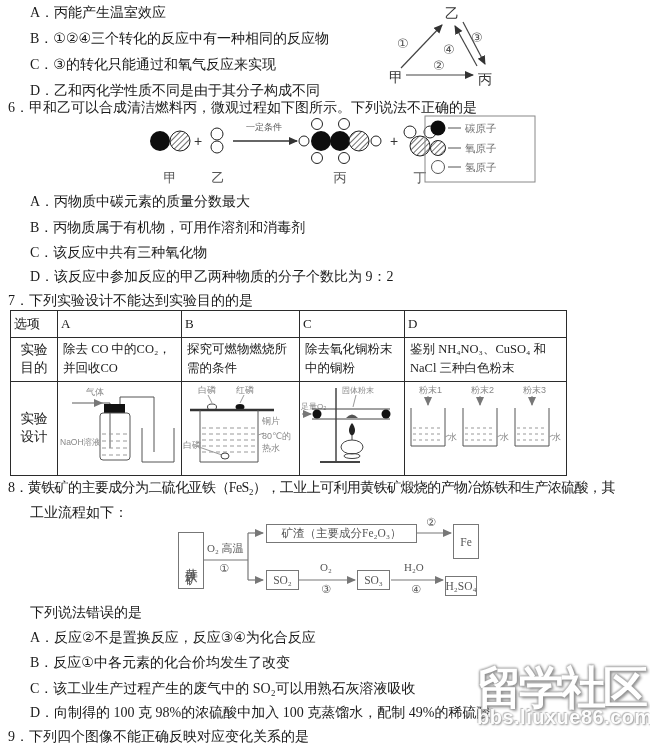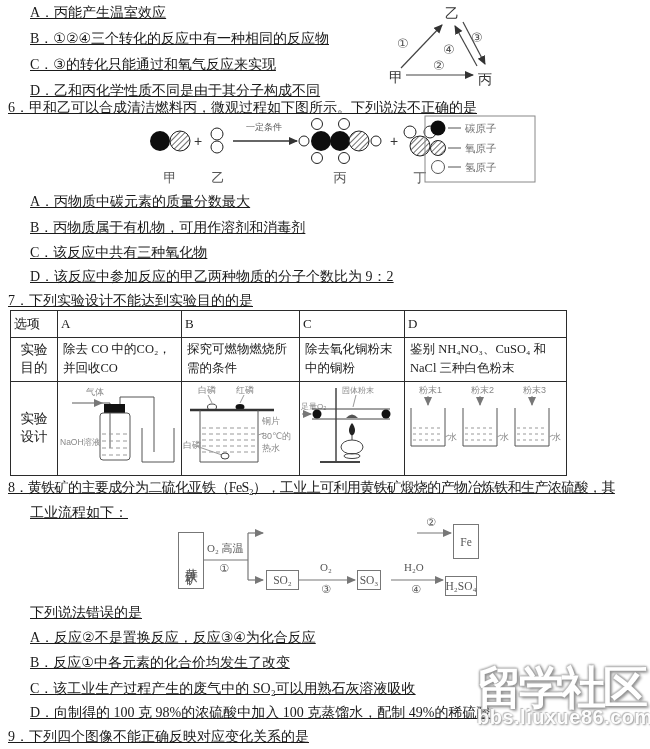--- a/index.html
+++ b/index.html
@@ -1,20 +1,20 @@
 <!DOCTYPE html>
 <html><head>
 <meta charset="utf-8">
 <style>
   html,body { margin:0; padding:0; }
   .page {
     position:relative; width:650px; height:749px; background:#ffffff;
     font-family:"Liberation Serif","DejaVu Sans",serif; color:#1a1a1a; overflow:hidden;
   }
-  .line { position:absolute; font-size:14px; white-space:nowrap; line-height:17px;text-decoration:underline; }
+  .line { position:absolute; font-size:14px; white-space:nowrap; line-height:17px; }
   .tight { letter-spacing:-0.6px; }
   svg text { font-family:"Liberation Sans","DejaVu Sans",sans-serif; }
 
   
   table.exp { position:absolute; left:10px; top:310px; width:556px; border-collapse:collapse; table-layout:fixed; }
   .exp th, .exp td { border:1px solid #2b2b2b; font-weight:normal; }
   .exp thead th { height:20px; font-size:13px; text-align:left; padding:3px; }
   .exp .rowlabel { text-align:center; font-size:13.5px; padding:0 5px; }
   .exp .purpose { font-size:12.5px; padding:2px 5px; line-height:1.55; vertical-align:middle; }
   .exp .design { height:89px; padding:0; vertical-align:top; }
@@ -268,26 +268,27 @@
       <line x1="78" y1="13" x2="78" y2="60" stroke="#777" stroke-width="1.2"></line>
       <line x1="78" y1="13" x2="93" y2="13" stroke="#777" stroke-width="1.2" marker-end="url(#mg)"></line>
       <line x1="78" y1="60" x2="93" y2="60" stroke="#777" stroke-width="1.2" marker-end="url(#mg)"></line>
       <line x1="247" y1="13" x2="281" y2="13" stroke="#777" stroke-width="1.2" marker-end="url(#mg)"></line>
       <line x1="129" y1="60" x2="185" y2="60" stroke="#777" stroke-width="1.2" marker-end="url(#mg)"></line>
       <line x1="221" y1="60" x2="273" y2="60" stroke="#777" stroke-width="1.2" marker-end="url(#mg)"></line>
     </svg>
     <div class="fbox vert" style="left:8px;top:12px;width:26px;height:57px">黄铁矿</div>
     <div class="flabel" style="left:37px;top:21px">O₂ 高温</div>
     <div class="flabel" style="left:49px;top:42px">①</div>
+    <div class="fbox" style="left:96px;top:4px;width:151px;height:19px">矿渣（主要成分Fe₂O₃）</div>
     <div class="flabel" style="left:256px;top:-4px">②</div>
     <div class="fbox" style="left:283px;top:4px;width:26px;height:35px">Fe</div>
     <div class="fbox" style="left:96px;top:50px;width:33px;height:20px">SO₂</div>
     <div class="flabel" style="left:150px;top:41px">O₂</div>
     <div class="flabel" style="left:151px;top:63px">③</div>
-    <div class="fbox" style="left:187px;top:50px;width:24px;height:20px">SO₃</div>
+    <div class="fbox" style="left:187px;top:50px;width:33px;height:20px">SO₃</div>
     <div class="flabel" style="left:234px;top:41px">H₂O</div>
     <div class="flabel" style="left:241px;top:63px">④</div>
     <div class="fbox" style="left:275px;top:56px;width:32px;height:20px">H₂SO₄</div>
   </div>
 
   <div class="line" style="left:30px;top:604px">下列说法错误的是</div>
   <div class="line" style="left:30px;top:629px">A．反应②不是置换反应，反应③④为化合反应</div>
   <div class="line" style="left:30px;top:654px">B．反应①中各元素的化合价均发生了改变</div>
   <div class="line" style="left:30px;top:680px">C．该工业生产过程产生的废气中的 SO₂可以用熟石灰溶液吸收</div>
   <div class="line" style="left:30px;top:704px">D．向制得的 100 克 98%的浓硫酸中加入 100 克蒸馏水，配制 49%的稀硫酸</div>

